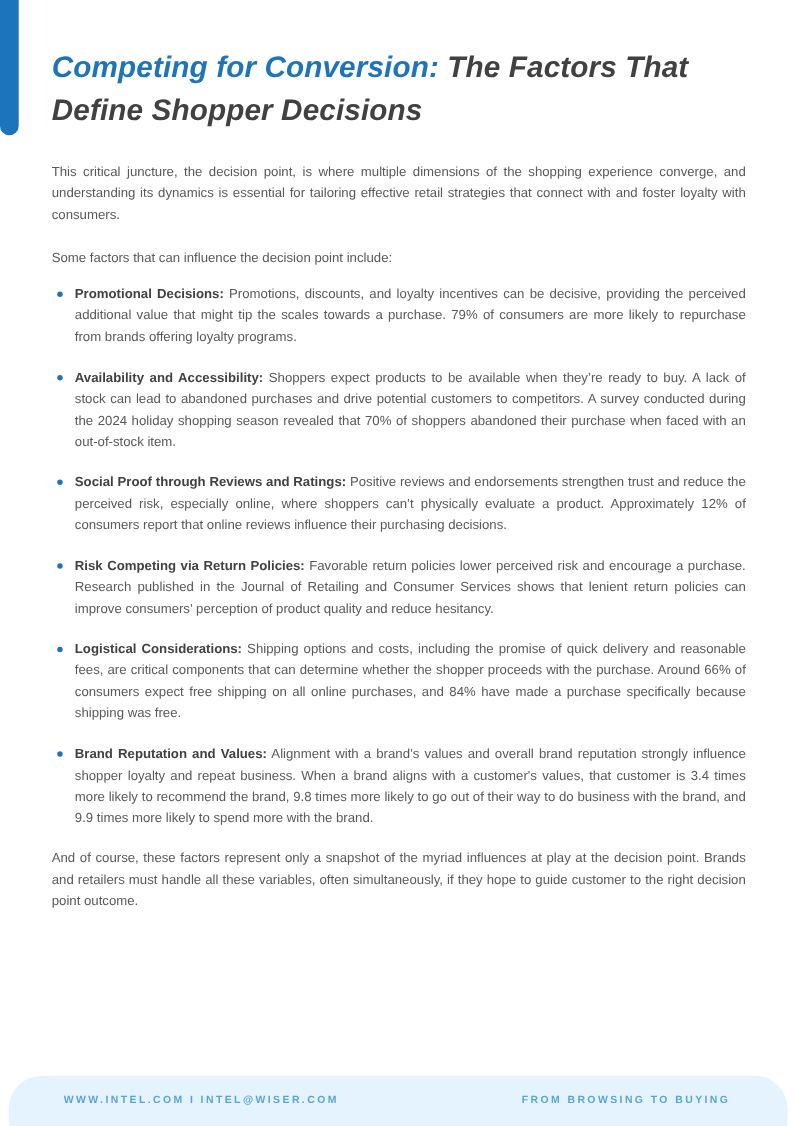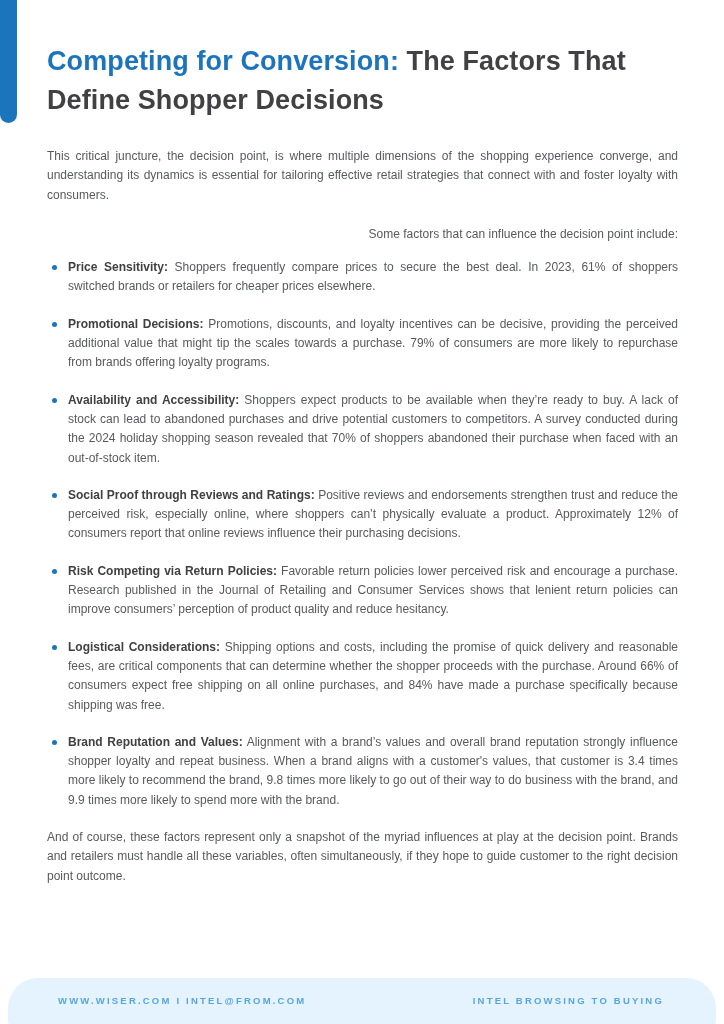--- a/index.html
+++ b/index.html
@@ -28,37 +28,38 @@
   .title {
     position: absolute;
     left: 47px;
     top: 24px;
     width: 610px;
     font-size: 27px;
     font-weight: bold;
     line-height: 39px;
     letter-spacing: 0.1px;
     color: var(--heading, #414042);
+    font-style: italic;
   }
   .title .highlight { color: var(--accent, #1C75BC); }
 
   
   .content {
     position: absolute;
     left: 47px;
     top: 147px;
     width: 631px;
     font-size: 12px;
     line-height: 19.3px;
     color: var(--body, #58595B);
     text-align: justify;
   }
   .content p { margin: 0; }
   .content .intro { margin-bottom: 20px; }
-  .content .list-intro { margin-bottom: 14px; text-align: right; }
+  .content .list-intro { margin-bottom: 14px; text-align: left; }
   .content .closing { margin-top: 2px; }
 
   ul.factor-list {
     list-style: none;
     margin: 0;
     padding: 0;
   }
   ul.factor-list li {
     position: relative;
     padding-left: 21px;
@@ -104,28 +105,27 @@
 <div class="accent-bar"></div>
 
 <h1 class="title"><span class="highlight">Competing for Conversion:</span> <span>The Factors That Define Shopper Decisions</span></h1>
 
 <div class="content">
   <p class="intro">This critical juncture, the decision point, is where multiple dimensions of the shopping experience converge, and understanding its dynamics is essential for tailoring effective retail strategies that connect with and foster loyalty with consumers.</p>
 
   <p class="list-intro">Some factors that can influence the decision point include:</p>
 
   <ul class="factor-list">
-    <li><span class="bullet-dot"></span><b>Price Sensitivity:</b> <span>Shoppers frequently compare prices to secure the best deal. In 2023, 61% of shoppers switched brands or retailers for cheaper prices elsewhere.</span></li>
     <li><span class="bullet-dot"></span><b>Promotional Decisions:</b> <span>Promotions, discounts, and loyalty incentives can be decisive, providing the perceived additional value that might tip the scales towards a purchase. 79% of consumers are more likely to repurchase from brands offering loyalty programs.</span></li>
     <li><span class="bullet-dot"></span><b>Availability and Accessibility:</b> <span>Shoppers expect products to be available when they’re ready to buy. A lack of stock can lead to abandoned purchases and drive potential customers to competitors. A survey conducted during the 2024 holiday shopping season revealed that 70% of shoppers abandoned their purchase when faced with an out-of-stock item.</span></li>
     <li><span class="bullet-dot"></span><b>Social Proof through Reviews and Ratings:</b> <span>Positive reviews and endorsements strengthen trust and reduce the perceived risk, especially online, where shoppers can’t physically evaluate a product. Approximately 12% of consumers report that online reviews influence their purchasing decisions.</span></li>
     <li><span class="bullet-dot"></span><b>Risk Competing via Return Policies:</b> <span>Favorable return policies lower perceived risk and encourage a purchase. Research published in the Journal of Retailing and Consumer Services shows that lenient return policies can improve consumers’ perception of product quality and reduce hesitancy.</span></li>
     <li><span class="bullet-dot"></span><b>Logistical Considerations:</b> <span>Shipping options and costs, including the promise of quick delivery and reasonable fees, are critical components that can determine whether the shopper proceeds with the purchase. Around 66% of consumers expect free shipping on all online purchases, and 84% have made a purchase specifically because shipping was free.</span></li>
     <li><span class="bullet-dot"></span><b>Brand Reputation and Values:</b> <span>Alignment with a brand’s values and overall brand reputation strongly influence shopper loyalty and repeat business. When a brand aligns with a customer's values, that customer is 3.4 times more likely to recommend the brand, 9.8 times more likely to go out of their way to do business with the brand, and 9.9 times more likely to spend more with the brand.</span></li>
   </ul>
 
   <p class="closing">And of course, these factors represent only a snapshot of the myriad influences at play at the decision point. Brands and retailers must handle all these variables, often simultaneously, if they hope to guide customer to the right decision point outcome.</p>
 </div>
 
 <div class="footer-band">
-  <span class="footer-text">WWW.WISER.COM I INTEL@FROM.COM</span>
-  <span class="footer-text">INTEL BROWSING TO BUYING</span>
+  <span class="footer-text">WWW.INTEL.COM I INTEL@WISER.COM</span>
+  <span class="footer-text">FROM BROWSING TO BUYING</span>
 </div>
 
 </body></html>

